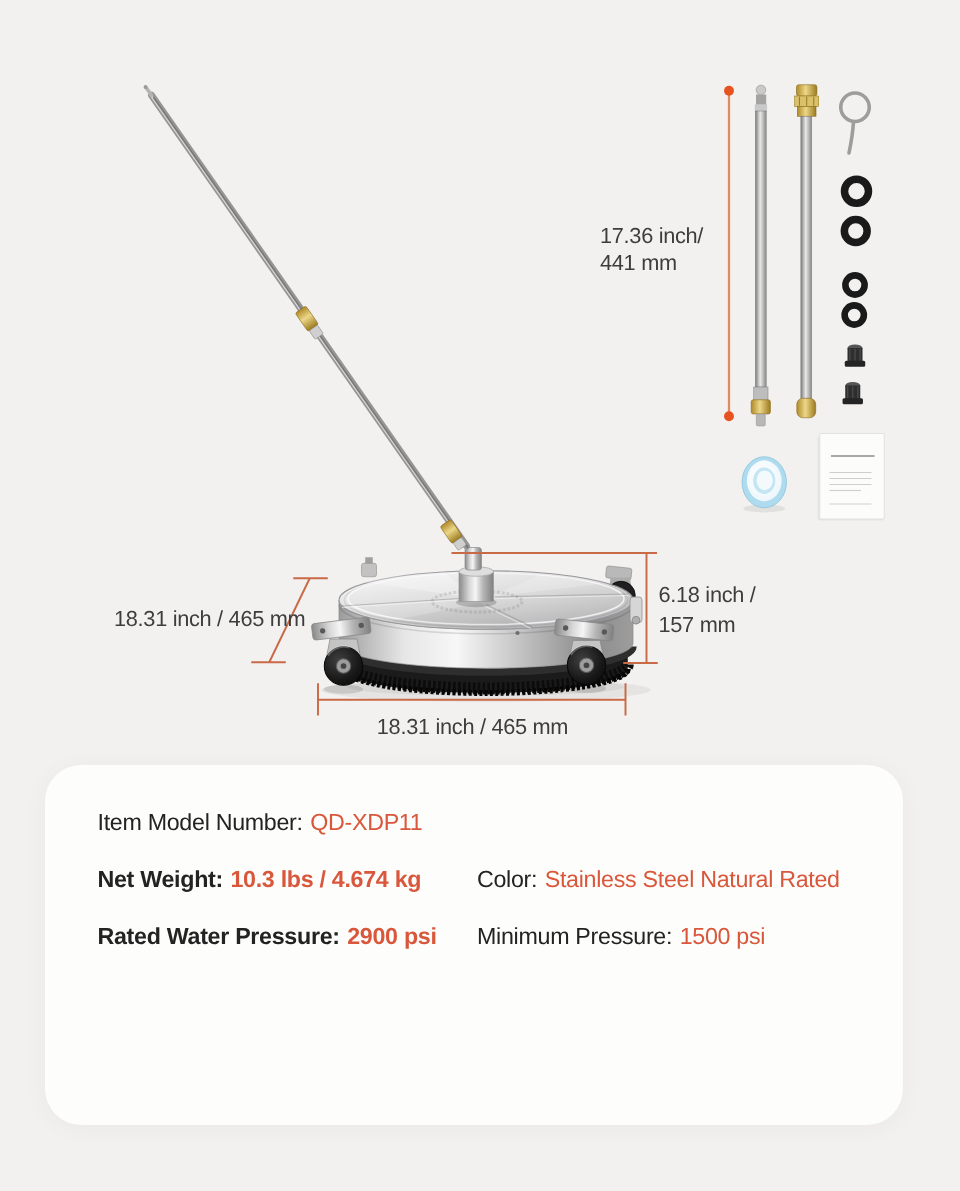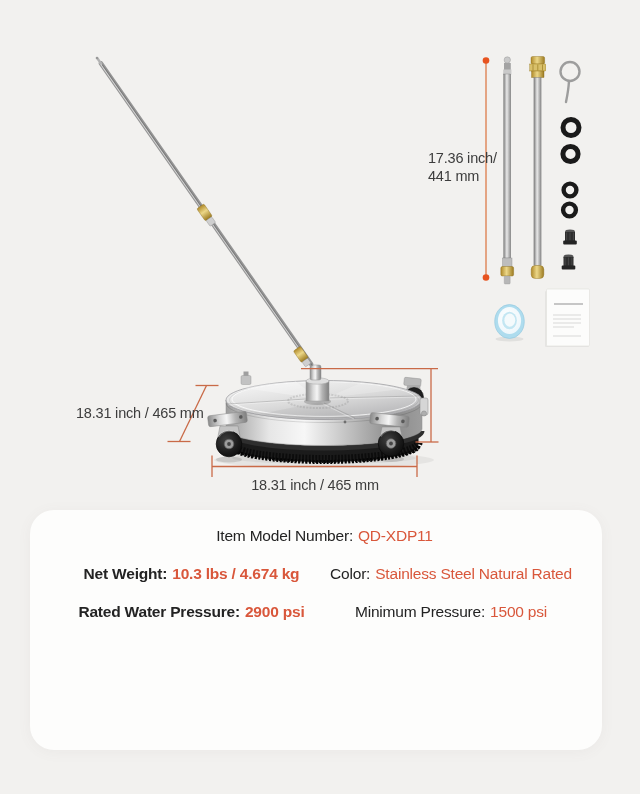--- a/index.html
+++ b/index.html
@@ -23,33 +23,32 @@
   .scene{position:absolute;left:0;top:0;width:640px;height:505px;}
   .scene svg{position:absolute;left:0;top:0;}
   .dim-label{
     position:absolute;
     font-size:14.5px;
     line-height:18px;
     letter-spacing:-0.2px;
     color:var(--label-text);
     white-space:nowrap;
   }
-  .wand-length{left:428px;top:150px;line-height:17.5px;}
+  .wand-length{left:400px;top:150px;line-height:17.5px;}
   .deck-diameter-left{left:76px;top:404px;}
   .deck-height{left:439px;top:388px;line-height:19.5px;}
   .deck-diameter-bottom{left:212px;top:476px;width:206px;text-align:center;}
   .spec-card{
     position:absolute;
     left:30px;top:510px;
     width:572px;height:240px;
     background:var(--card-bg);
     border-radius:24px;
     box-shadow:0 2px 14px rgba(120,110,100,0.06);
-    padding:7px 18px 0 35px;
-    text-align:center;
+    padding:20px 18px 0 35px;
   }
   .spec-row{
     display:flex;
     height:38px;
     line-height:38px;
     font-size:15.5px;
     letter-spacing:-0.2px;
     white-space:nowrap;
   }
   .spec-pair.left-pair{width:253px;flex:none;font-weight:bold;}
@@ -279,20 +278,24 @@
         <line x1="553" y1="336" x2="581" y2="336"></line>
       </g>
     </g>
   </svg>
 
   <div class="dim-label wand-length">
     <div>17.36 inch/</div>
     <div>441 mm</div>
   </div>
   <div class="dim-label deck-diameter-left">18.31 inch / 465 mm</div>
+  <div class="dim-label deck-height">
+    <div>6.18 inch /</div>
+    <div>157 mm</div>
+  </div>
   <div class="dim-label deck-diameter-bottom">18.31 inch / 465 mm</div>
 </div>
 
 <div class="spec-card">
   <div class="spec-row">
     <div class="spec-pair wide">
       <span class="spec-label">Item Model Number:</span><span class="spec-value">QD-XDP11</span>
     </div>
   </div>
   <div class="spec-row">

